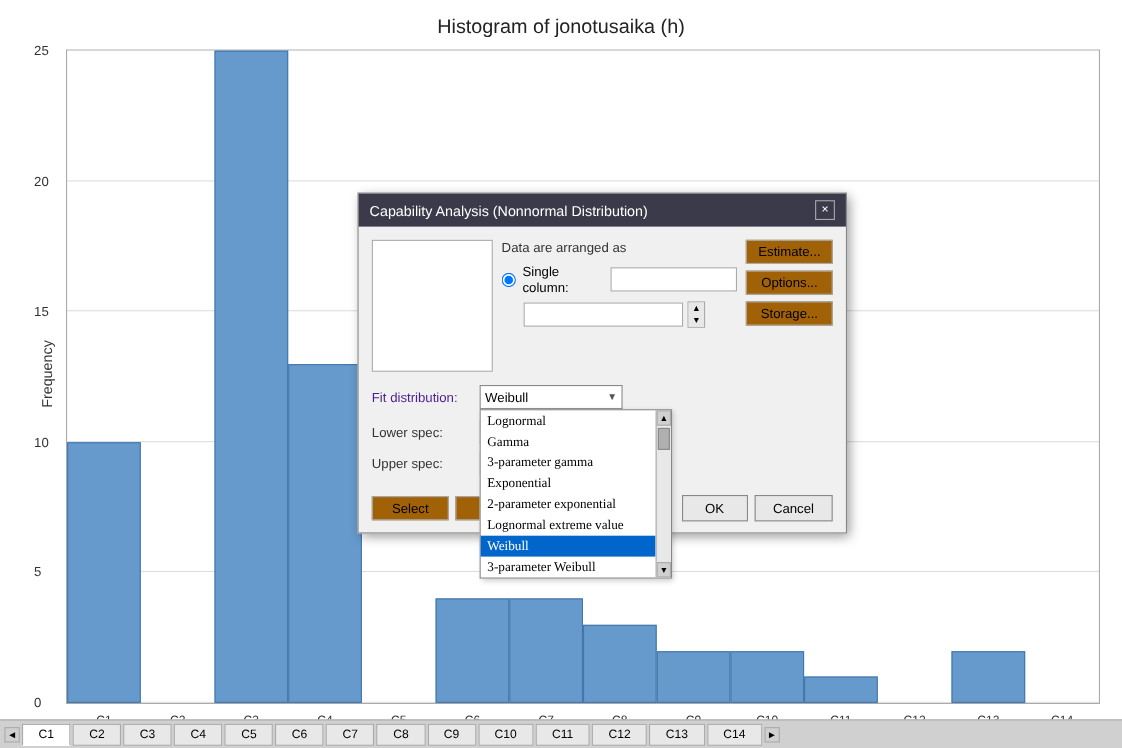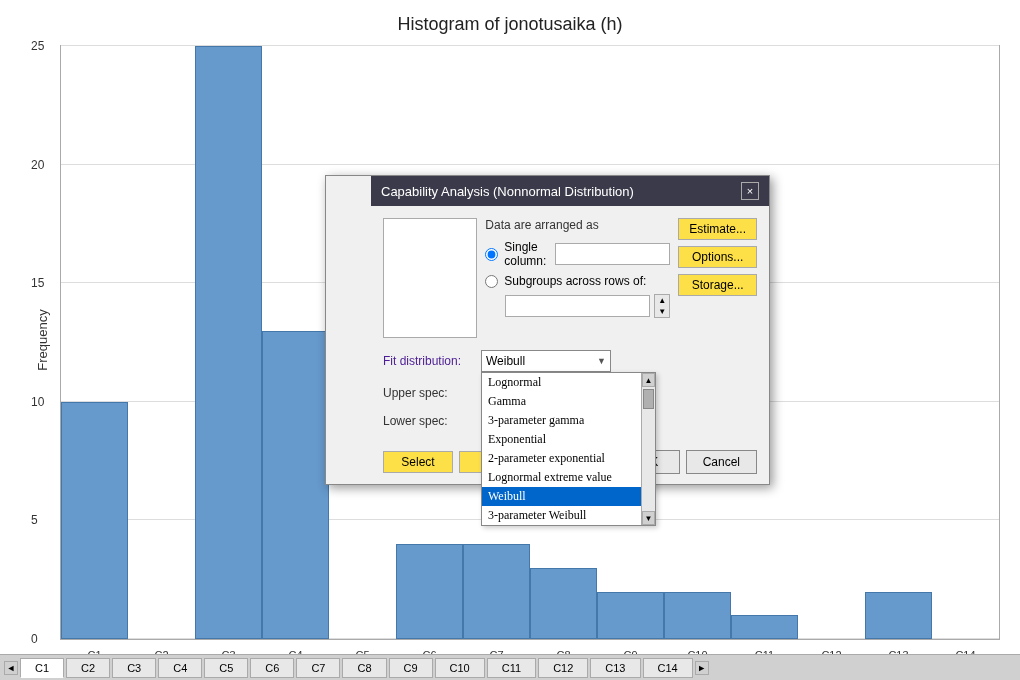--- a/index.html
+++ b/index.html
@@ -87,21 +87,20 @@
 
     .dialog {
       position: absolute;
       top: 175px;
       left: 325px;
       width: 445px;
       background: #f0f0f0;
       border: 1px solid #888;
       box-shadow: 3px 3px 10px rgba(0,0,0,0.4);
       pointer-events: all;
-      padding-left: 45px;
     }
 
     .dialog-titlebar {
       background: #3a3a4a;
       color: white;
       padding: 6px 10px;
       display: flex;
       justify-content: space-between;
       align-items: center;
       font-size: 13px;
@@ -210,21 +209,21 @@
       padding: 0;
     }
 
     .right-buttons {
       display: flex;
       flex-direction: column;
       gap: 6px;
     }
 
     .dialog-btn {
-      background: #fde047;
+      background: #a16207;
       border: 1px solid #aaa;
       padding: 3px 10px;
       font-size: 12px;
       cursor: pointer;
       min-width: 70px;
       text-align: center;
     }
 
     .fit-dist-row {
       display: flex;
@@ -490,24 +489,20 @@
 
           <div class="left-panel"></div>
 
           <div class="right-panel">
             <div class="data-arranged-label">Data are arranged as</div>
             <div class="radio-row">
               <input type="radio" name="arrangement" checked="" style="">
               <label>Single column:</label>
               <input type="text" class="text-input" style="width: 115px;">
             </div>
-            <div class="subgroups-row">
-              <input type="radio" name="arrangement" style="">
-              <label>Subgroups across rows of:</label>
-            </div>
             <div class="subgroups-input-row">
               <input type="text" class="subgroups-input" style="">
               <div class="spin-btns">
                 <button class="spin-btn">▲</button>
                 <button class="spin-btn">▼</button>
               </div>
             </div>
           </div>
 
           <div class="right-buttons">
@@ -545,25 +540,25 @@
     </div>
     <div class="scroll-down">▼</div>
   </div>
                 </div>
               </div>
           </div>
         </div>
 
         <div class="spec-rows">
           <div class="spec-row">
-            <span class="spec-label">Upper spec:</span>
+            <span class="spec-label">Lower spec:</span>
             <input type="text" class="spec-input" style="">
           </div>
           <div class="spec-row">
-            <span class="spec-label">Lower spec:</span>
+            <span class="spec-label">Upper spec:</span>
             <input type="text" class="spec-input" style="">
           </div>
         </div>
       </div>
 
       <div class="dialog-footer">
         <div class="footer-left">
           <button class="dialog-btn">Select</button>
           <button class="dialog-btn">Help</button>
         </div>

